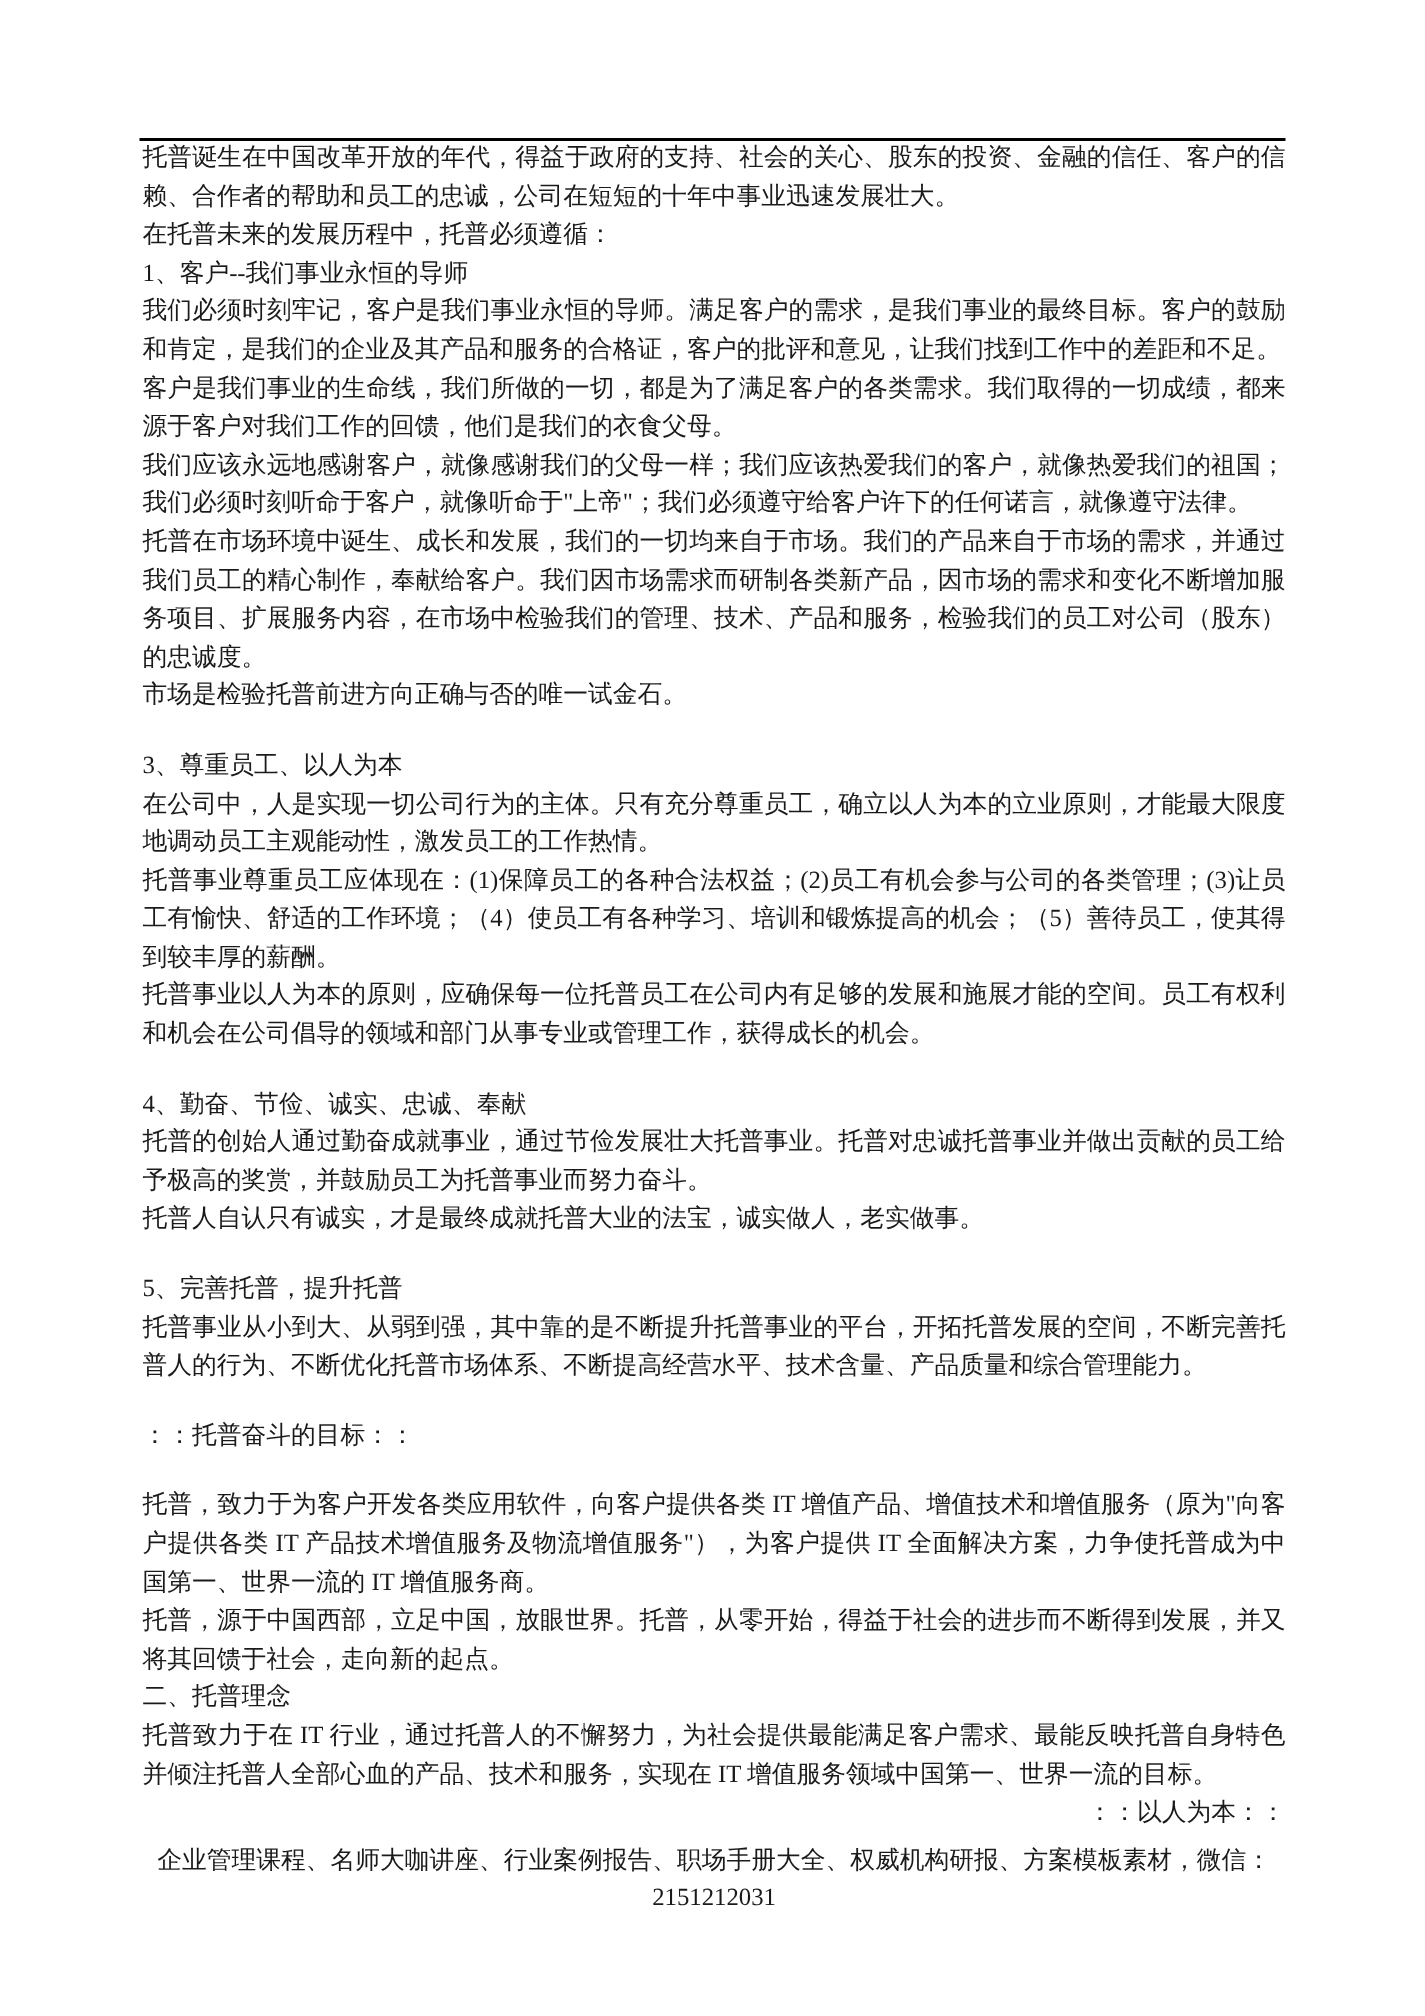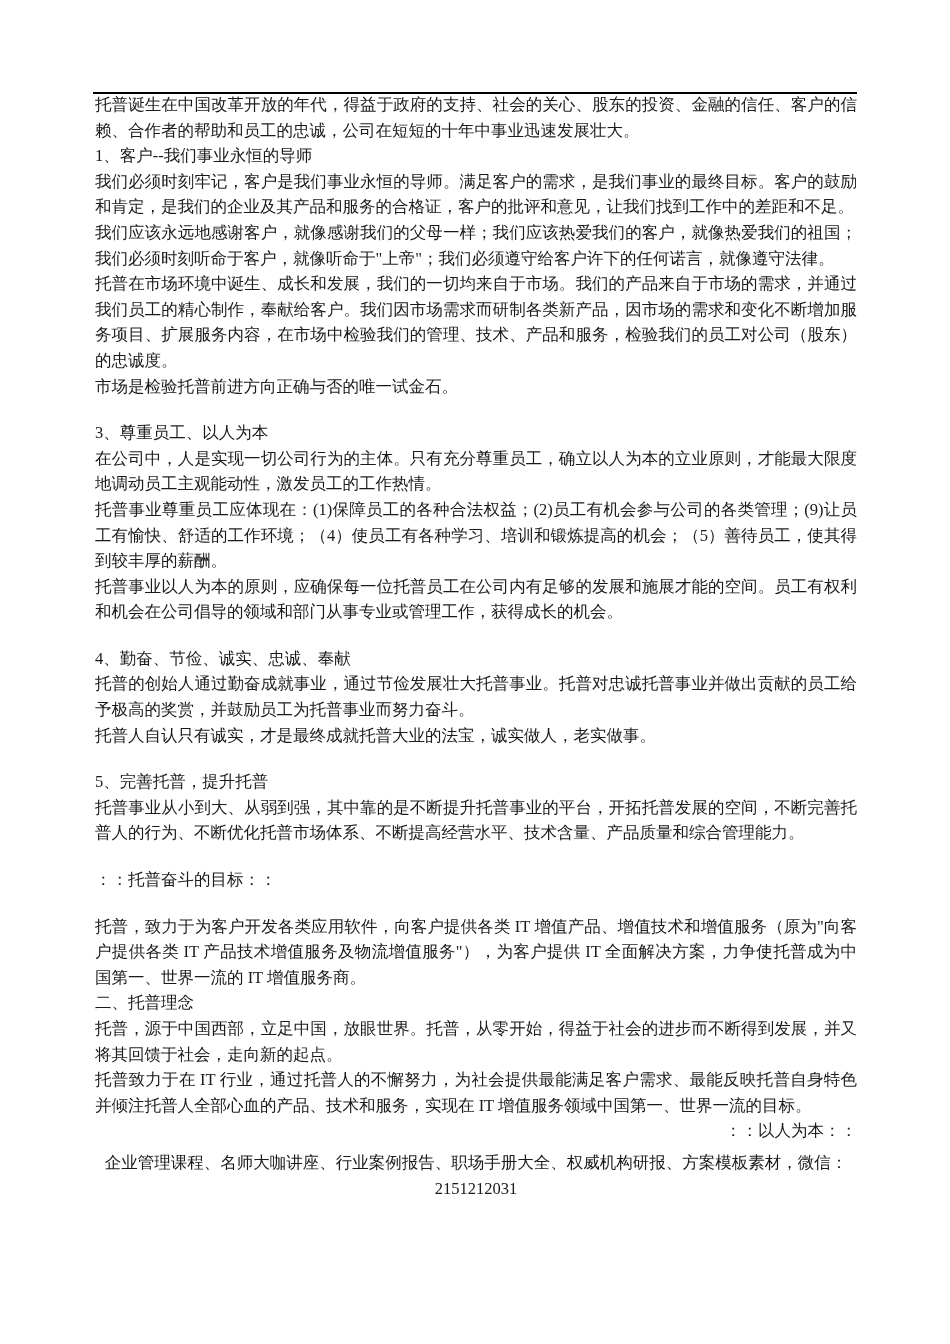--- a/index.html
+++ b/index.html
@@ -51,35 +51,37 @@
     text-align: center;
   }
 </style>
 </head>
 <body>
 
 <div class="page">
   <hr class="header-rule">
   <div class="content">
     <p>托普诞生在中国改革开放的年代，得益于政府的支持、社会的关心、股东的投资、金融的信任、客户的信赖、合作者的帮助和员工的忠诚，公司在短短的十年中事业迅速发展壮大。</p>
+    <p>在托普未来的发展历程中，托普必须遵循：</p>
     <p>1、客户--我们事业永恒的导师</p>
     <p>我们必须时刻牢记，客户是我们事业永恒的导师。满足客户的需求，是我们事业的最终目标。客户的鼓励和肯定，是我们的企业及其产品和服务的合格证，客户的批评和意见，让我们找到工作中的差距和不足。</p>
+    <p>客户是我们事业的生命线，我们所做的一切，都是为了满足客户的各类需求。我们取得的一切成绩，都来源于客户对我们工作的回馈，他们是我们的衣食父母。</p>
     <p>我们应该永远地感谢客户，就像感谢我们的父母一样；我们应该热爱我们的客户，就像热爱我们的祖国；我们必须时刻听命于客户，就像听命于"上帝"；我们必须遵守给客户许下的任何诺言，就像遵守法律。</p>
     <p>托普在市场环境中诞生、成长和发展，我们的一切均来自于市场。我们的产品来自于市场的需求，并通过我们员工的精心制作，奉献给客户。我们因市场需求而研制各类新产品，因市场的需求和变化不断增加服务项目、扩展服务内容，在市场中检验我们的管理、技术、产品和服务，检验我们的员工对公司（股东）的忠诚度。</p>
     <p>市场是检验托普前进方向正确与否的唯一试金石。</p>
     <p class="sec-gap">3、尊重员工、以人为本</p>
     <p>在公司中，人是实现一切公司行为的主体。只有充分尊重员工，确立以人为本的立业原则，才能最大限度地调动员工主观能动性，激发员工的工作热情。</p>
-    <p>托普事业尊重员工应体现在：(1)保障员工的各种合法权益；(2)员工有机会参与公司的各类管理；(9)让员工有愉快、舒适的工作环境；（4）使员工有各种学习、培训和锻炼提高的机会；（5）善待员工，使其得到较丰厚的薪酬。</p>
+    <p>托普事业尊重员工应体现在：(1)保障员工的各种合法权益；(2)员工有机会参与公司的各类管理；(3)让员工有愉快、舒适的工作环境；（4）使员工有各种学习、培训和锻炼提高的机会；（5）善待员工，使其得到较丰厚的薪酬。</p>
     <p>托普事业以人为本的原则，应确保每一位托普员工在公司内有足够的发展和施展才能的空间。员工有权利和机会在公司倡导的领域和部门从事专业或管理工作，获得成长的机会。</p>
     <p class="sec-gap">4、勤奋、节俭、诚实、忠诚、奉献</p>
     <p>托普的创始人通过勤奋成就事业，通过节俭发展壮大托普事业。托普对忠诚托普事业并做出贡献的员工给予极高的奖赏，并鼓励员工为托普事业而努力奋斗。</p>
     <p>托普人自认只有诚实，才是最终成就托普大业的法宝，诚实做人，老实做事。</p>
     <p class="sec-gap">5、完善托普，提升托普</p>
     <p>托普事业从小到大、从弱到强，其中靠的是不断提升托普事业的平台，开拓托普发展的空间，不断完善托普人的行为、不断优化托普市场体系、不断提高经营水平、技术含量、产品质量和综合管理能力。</p>
     <p class="sec-gap">：：托普奋斗的目标：：</p>
     <p class="sec-gap">托普，致力于为客户开发各类应用软件，向客户提供各类 IT 增值产品、增值技术和增值服务（原为"向客户提供各类 IT 产品技术增值服务及物流增值服务"），为客户提供 IT 全面解决方案，力争使托普成为中国第一、世界一流的 IT 增值服务商。</p>
+    <p>托普，源于中国西部，立足中国，放眼世界。托普，从零开始，得益于社会的进步而不断得到发展，并又将其回馈于社会，走向新的起点。</p>
     <p>二、托普理念</p>
-    <p>托普，源于中国西部，立足中国，放眼世界。托普，从零开始，得益于社会的进步而不断得到发展，并又将其回馈于社会，走向新的起点。</p>
     <p>托普致力于在 IT 行业，通过托普人的不懈努力，为社会提供最能满足客户需求、最能反映托普自身特色并倾注托普人全部心血的产品、技术和服务，实现在 IT 增值服务领域中国第一、世界一流的目标。</p>
     <p class="indent-line">：：以人为本：：</p>
     <p class="footer-line">企业管理课程、名师大咖讲座、行业案例报告、职场手册大全、权威机构研报、方案模板素材，微信：2151212031</p>
   </div>
 </div>
 
 </body></html>

